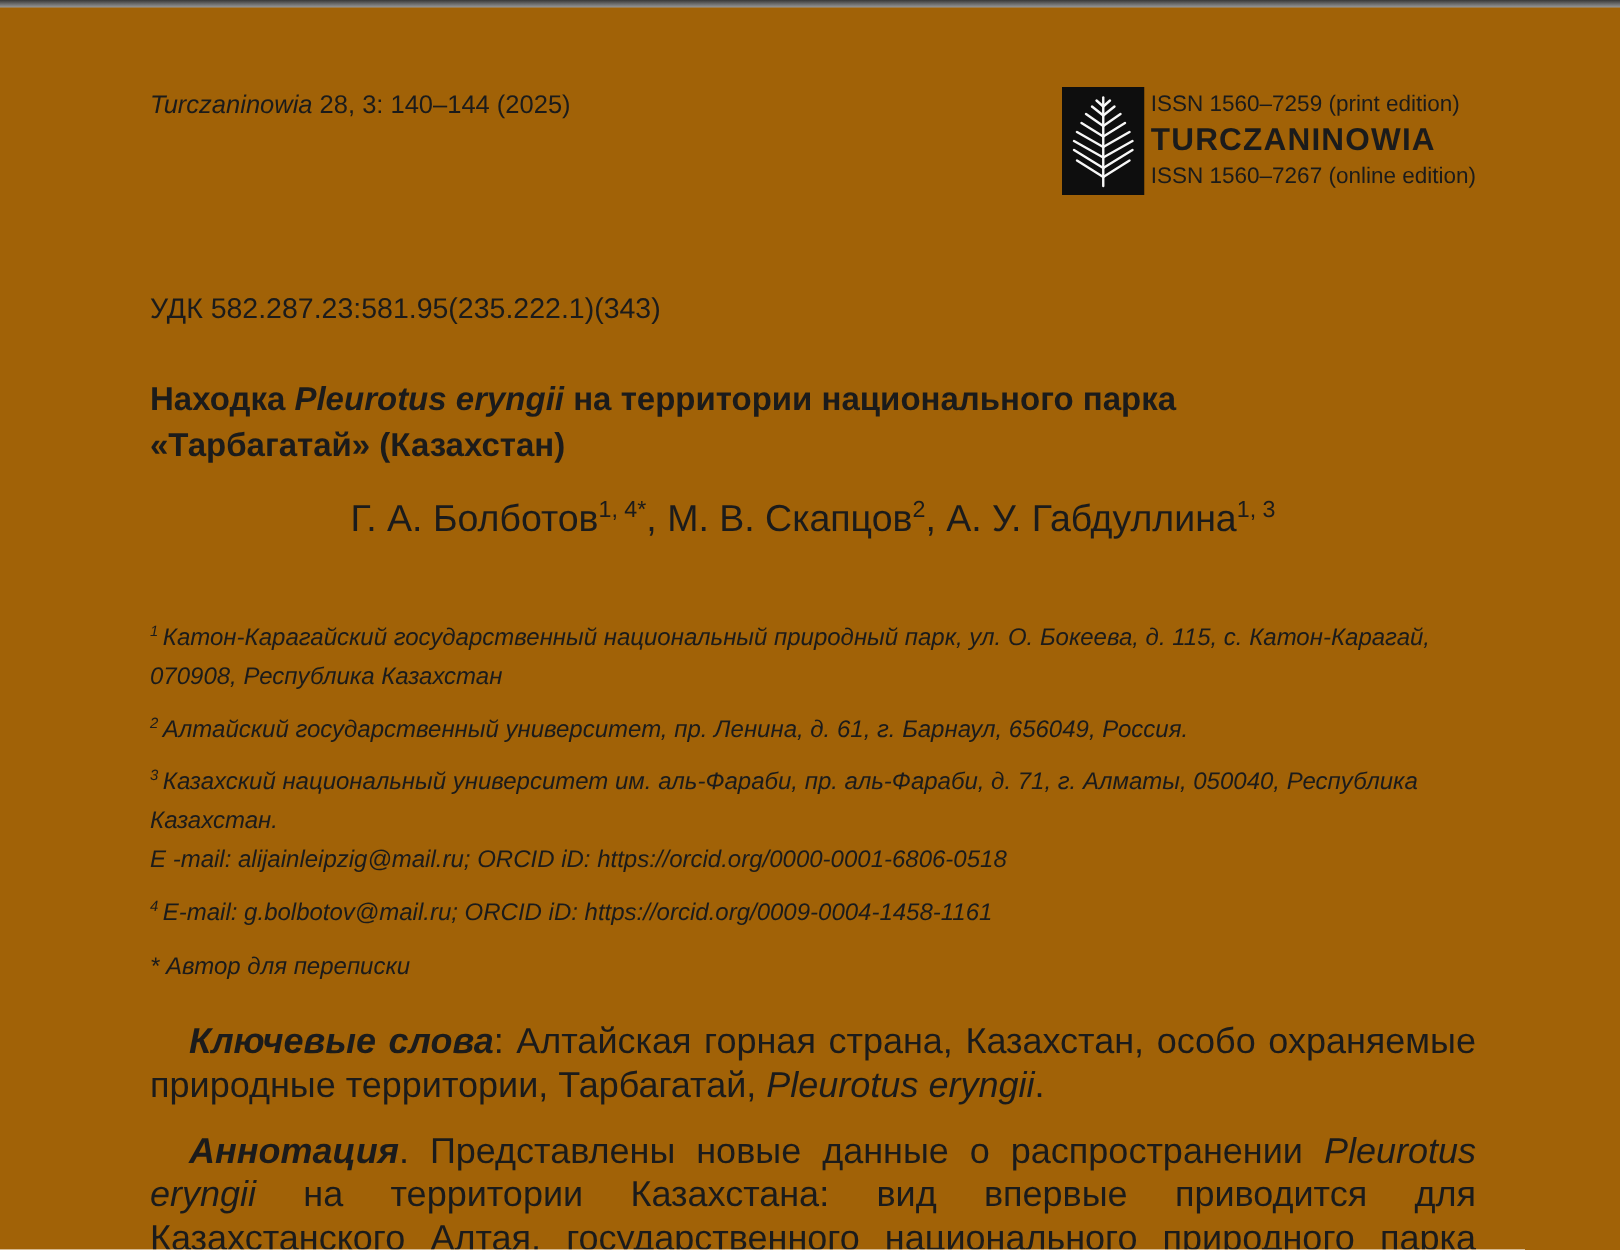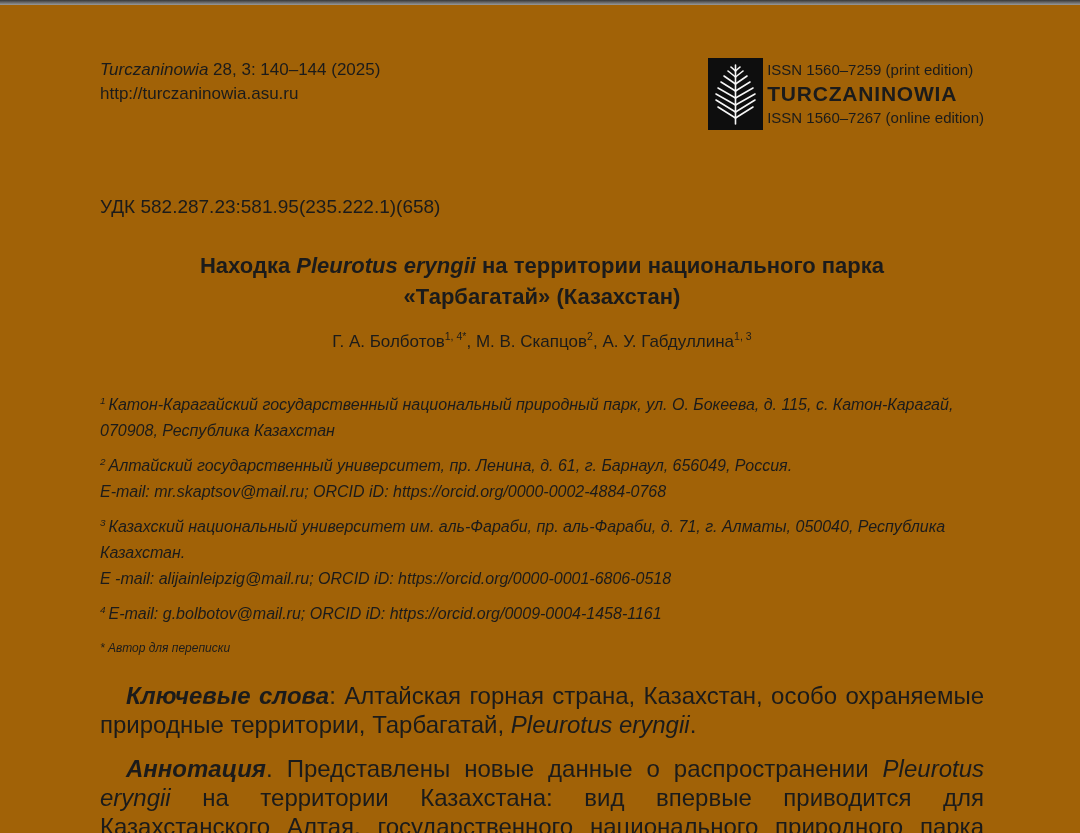--- a/index.html
+++ b/index.html
@@ -44,44 +44,43 @@
     line-height: 24px;
   }
   
   .udc { margin-top: 66px; font-size: 19px; }
   
   .title {
     margin: 32px 0 0 0;
     font-size: 22px;
     font-weight: bold;
     line-height: 31px;
-    text-align: center;
   }
   .title em { font-style: italic; }
   
   .authors {
     margin-top: 20px;
     text-align: center;
-    font-size: 17px;
+    font-size: 25px;
   }
   sup { font-size: 0.62em; line-height: 0; vertical-align: super; }
   
-  .affiliations { margin-top: 40px; }
+  .affiliations { margin-top: 52px; }
   .aff {
     margin: 0 0 9px 0;
     font-style: italic;
     font-size: 16px;
     line-height: 26px;
   }
   .aff sup { margin-right: 3px; }
   .aff-contact { display: block; }
   .corresponding {
     margin-top: 14px;
     font-style: italic;
-    font-size: 12px;
+    font-size: 16px;
   }
   
   .body-par {
     margin: 0;
     font-size: 24px;
     line-height: 29px;
     text-align: justify;
     text-indent: 26px;
   }
   .keywords-par { margin-top: 26px; }
@@ -93,21 +92,20 @@
 <body>
 
 <div class="page">
   <div class="top-strip"></div>
 
   <div class="content">
 
     <div class="header-row">
       <div class="citation">
         <div class="cit-line"><em>Turczaninowia</em><span> 28, 3: 140–144 (2025)</span></div>
-        <div class="cit-line"><span>http://turczaninowia.asu.ru</span></div>
       </div>
 
       <div class="masthead">
         <div class="logo-box">
           <svg width="55" height="72" viewBox="0 0 55 72" xmlns="http://www.w3.org/2000/svg">
             <rect x="0" y="0" width="55" height="72" fill="#0e0e0e"></rect>
             <g stroke="#f7f7f7" stroke-width="1.6" stroke-linecap="round" fill="none">
               <line x1="27.5" y1="66" x2="27.5" y2="7"></line>
               <line x1="27.5" y1="60" x2="10" y2="49"></line>
                 <line x1="27.5" y1="60" x2="45" y2="49"></line>
@@ -129,29 +127,29 @@
           </svg>
         </div>
         <div class="masthead-text">
           <div>ISSN 1560–7259 (print edition)</div>
           <div class="journal-name">TURCZANINOWIA</div>
           <div>ISSN 1560–7267 (online edition)</div>
         </div>
       </div>
     </div>
 
-    <div class="udc">УДК 582.287.23:581.95(235.222.1)(658)</div>
+    <div class="udc">УДК 582.287.23:581.95(235.222.1)(343)</div>
 
     <h1 class="title"><span>Находка </span><em>Pleurotus eryngii</em><span> на территории национального парка</span><br><span>«Тарбагатай» (Казахстан)</span></h1>
 
     <div class="authors"><span><span>Г. А. Болботов</span><sup>1, 4*</sup><span>, </span></span><span><span>М. В. Скапцов</span><sup>2</sup><span>, </span></span><span><span>А. У. Габдуллина</span><sup>1, 3</sup></span></div>
 
     <div class="affiliations">
       <p class="aff"><sup>1</sup><span>Катон-Карагайский государственный национальный природный парк, ул. О. Бокеева, д. 115, с. Катон-Карагай, 070908, Республика Казахстан</span></p>
-      <p class="aff"><sup>2</sup><span>Алтайский государственный университет, пр. Ленина, д. 61, г. Барнаул, 656049, Россия.</span><span class="aff-contact">E-mail: mr.skaptsov@mail.ru; ORCID iD: https://orcid.org/0000-0002-4884-0768</span></p>
+      <p class="aff"><sup>2</sup><span>Алтайский государственный университет, пр. Ленина, д. 61, г. Барнаул, 656049, Россия.</span></p>
       <p class="aff"><sup>3</sup><span>Казахский национальный университет им. аль-Фараби, пр. аль-Фараби, д. 71, г. Алматы, 050040, Республика Казахстан.</span><span class="aff-contact">E -mail: alijainleipzig@mail.ru; ORCID iD: https://orcid.org/0000-0001-6806-0518</span></p>
       <p class="aff"><sup>4</sup><span>E-mail: g.bolbotov@mail.ru; ORCID iD: https://orcid.org/0009-0004-1458-1161</span></p>
       <div class="corresponding">* Автор для переписки</div>
     </div>
 
     <p class="body-par keywords-par"><span class="lbl">Ключевые слова</span><span>: </span><span>Алтайская горная страна, Казахстан, особо охраняемые природные территории, Тарбагатай, </span><em>Pleurotus eryngii</em><span>.</span></p>
 
     <p class="body-par abstract-par"><span class="lbl">Аннотация</span><span>. </span><span>Представлены новые данные о распространении </span><em>Pleurotus eryngii</em><span> на территории Казахстана: вид впервые приводится для Казахстанского Алтая, государственного национального природного парка «Тарбагатай» и области Абай. Для находки приведены точное местонахождение и характеристики вида. Прилагаются фотоматериалы, сделанные в естественной среде обитания.</span></p>
 
   </div>

